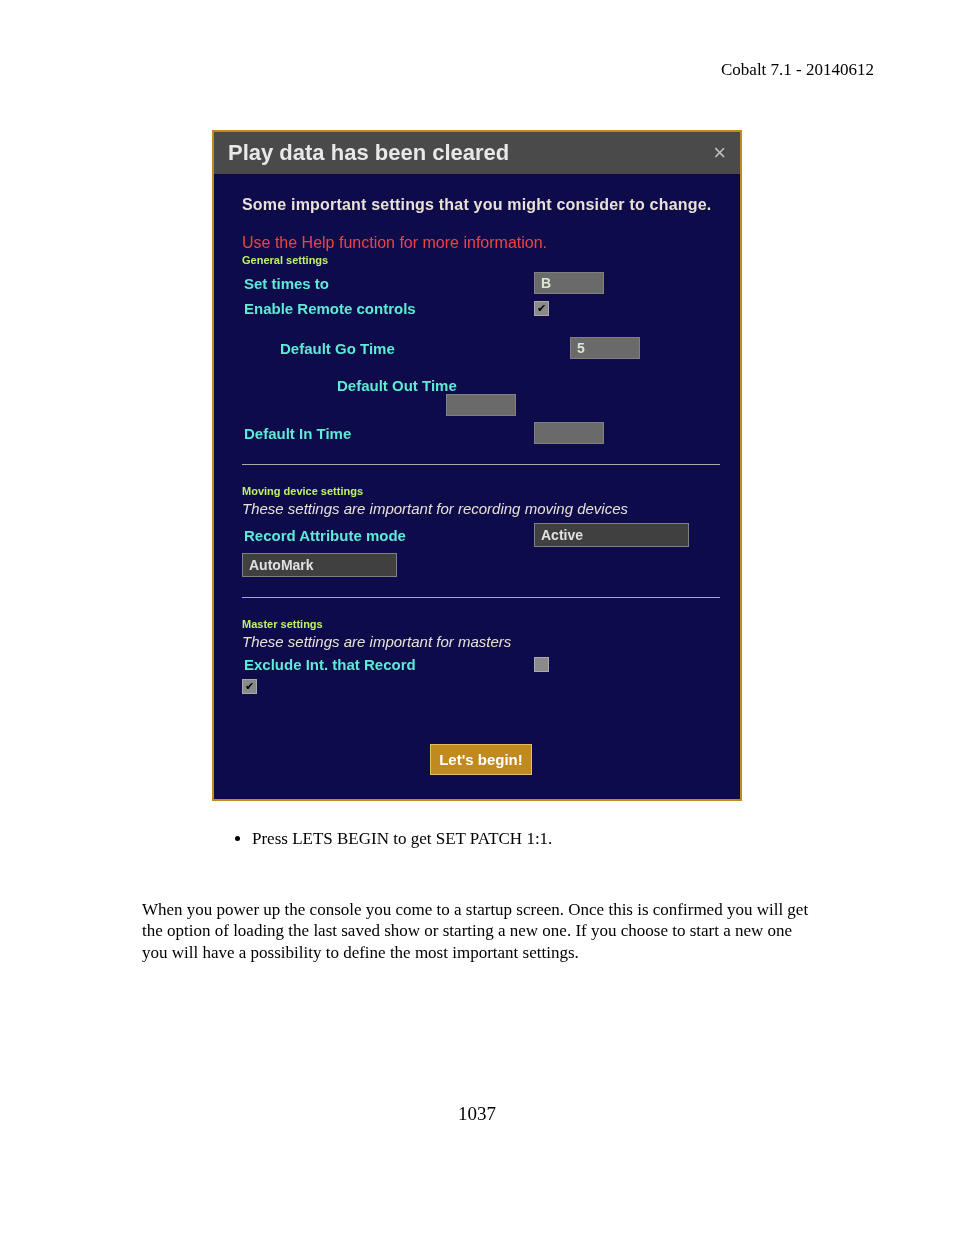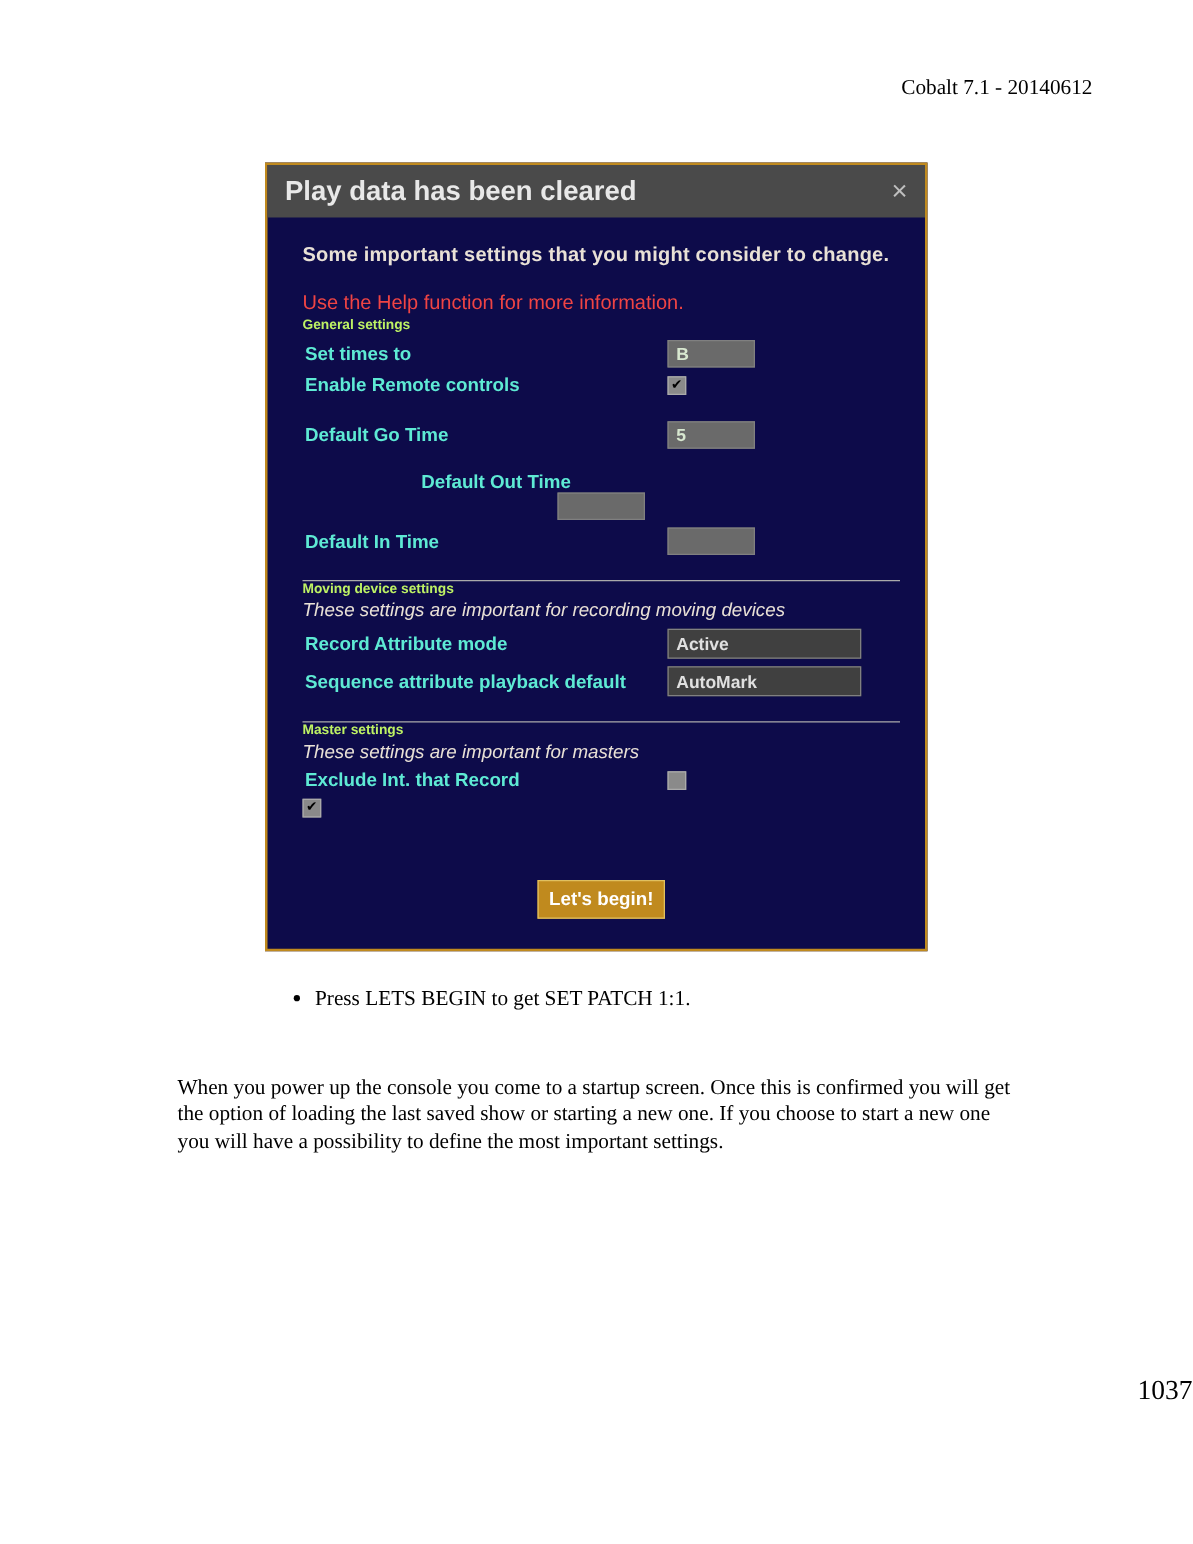--- a/index.html
+++ b/index.html
@@ -58,21 +58,21 @@
     margin-bottom: 20px;
     letter-spacing: 0.2px;
   }
   .intro-italic {
     color: #ef4444;
     font-size: 16px;
     margin-bottom: 2px;
   }
   .section {
     border-top: 1px solid #aaa;
-    padding-top: 0;
+    padding-top: 20px;
     margin-top: 20px;
   }
   .section.first {
     border-top: none;
     padding-top: 0;
     margin-top: 0;
   }
   .section-title {
     font-weight: bold;
     color: #bef264;
@@ -172,23 +172,23 @@
     font-family: "Times New Roman", Times, serif;
     font-size: 17px;
     color: #000;
     line-height: 1.25;
   }
   .page-number {
     position: absolute;
     bottom: 110px;
     left: 0;
     right: 0;
-    text-align: right;
-    font-family: "Times New Roman", Times, serif;
-    font-size: 22px;
+    text-align: center;
+    font-family: "Times New Roman", Times, serif;
+    font-size: 19px;
     color: #000;
   }
 </style>
 </head>
 <body>
 
 <div class="page">
   <div class="header-right">Cobalt 7.1 - 20140612</div>
 
   <div class="dialog">
@@ -203,21 +203,21 @@
       <div class="section first">
         <div class="section-title">General settings</div>
         <div class="row">
           <span class="label">Set times to</span>
           <span class="field-short">B</span>
         </div>
         <div class="row">
           <span class="label">Enable Remote controls</span>
           <span class="checkbox checked"></span>
         </div>
-        <div class="row" style="margin-top:20px;">
+        <div class="row" style="margin-top:20px;margin-left:36px;">
           <span class="label">Default Go Time</span>
           <span class="field-short">5</span>
         </div>
         <div class="row" style="margin-top:18px;flex-direction:column;">
           <span class="label">Default Out Time</span>
           <span class="field-short"></span>
         </div>
         <div class="row">
           <span class="label">Default In Time</span>
           <span class="field-short"></span>
@@ -225,21 +225,20 @@
       </div>
 
       <div class="section">
         <div class="section-title">Moving device settings</div>
         <div class="section-note">These settings are important for recording moving devices</div>
         <div class="row">
           <span class="label">Record Attribute mode</span>
           <span class="field-long">Active</span>
         </div>
         <div class="row">
-          <span class="label">Sequence attribute playback default</span>
           <span class="field-long">AutoMark</span>
         </div>
       </div>
 
       <div class="section">
         <div class="section-title">Master settings</div>
         <div class="section-note">These settings are important for masters</div>
         <div class="row">
           <span class="label">Exclude Int. that Record</span>
           <span class="checkbox"></span>

